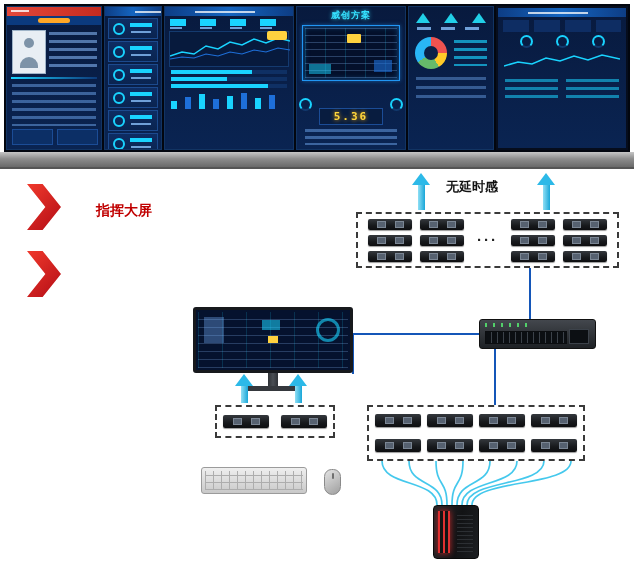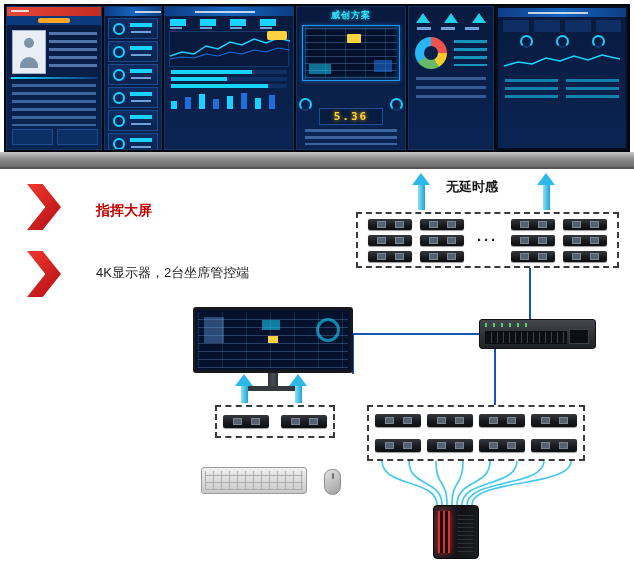--- a/index.html
+++ b/index.html
@@ -293,21 +293,20 @@
       </div>
     </div>
   </div>
 
   <div class="wall-base"></div>
 
   <div class="chev" style="left:27px;top:184px;"></div>
   <div class="chev" style="left:27px;top:251px;"></div>
 
   <div class="sol-head">指挥大屏</div>
-  <div class="sol-line" style="top:264px;">4K显示器，2台坐席管控端</div>
 
   <div class="splice-label">无延时感</div>
 
   <div class="uparrow" style="left:412px;top:173px;height:37px;">
     <span class="head"></span>
     <span class="stem"></span>
   </div>
   <div class="uparrow" style="left:537px;top:173px;height:37px;">
     <span class="head"></span>
     <span class="stem"></span>

